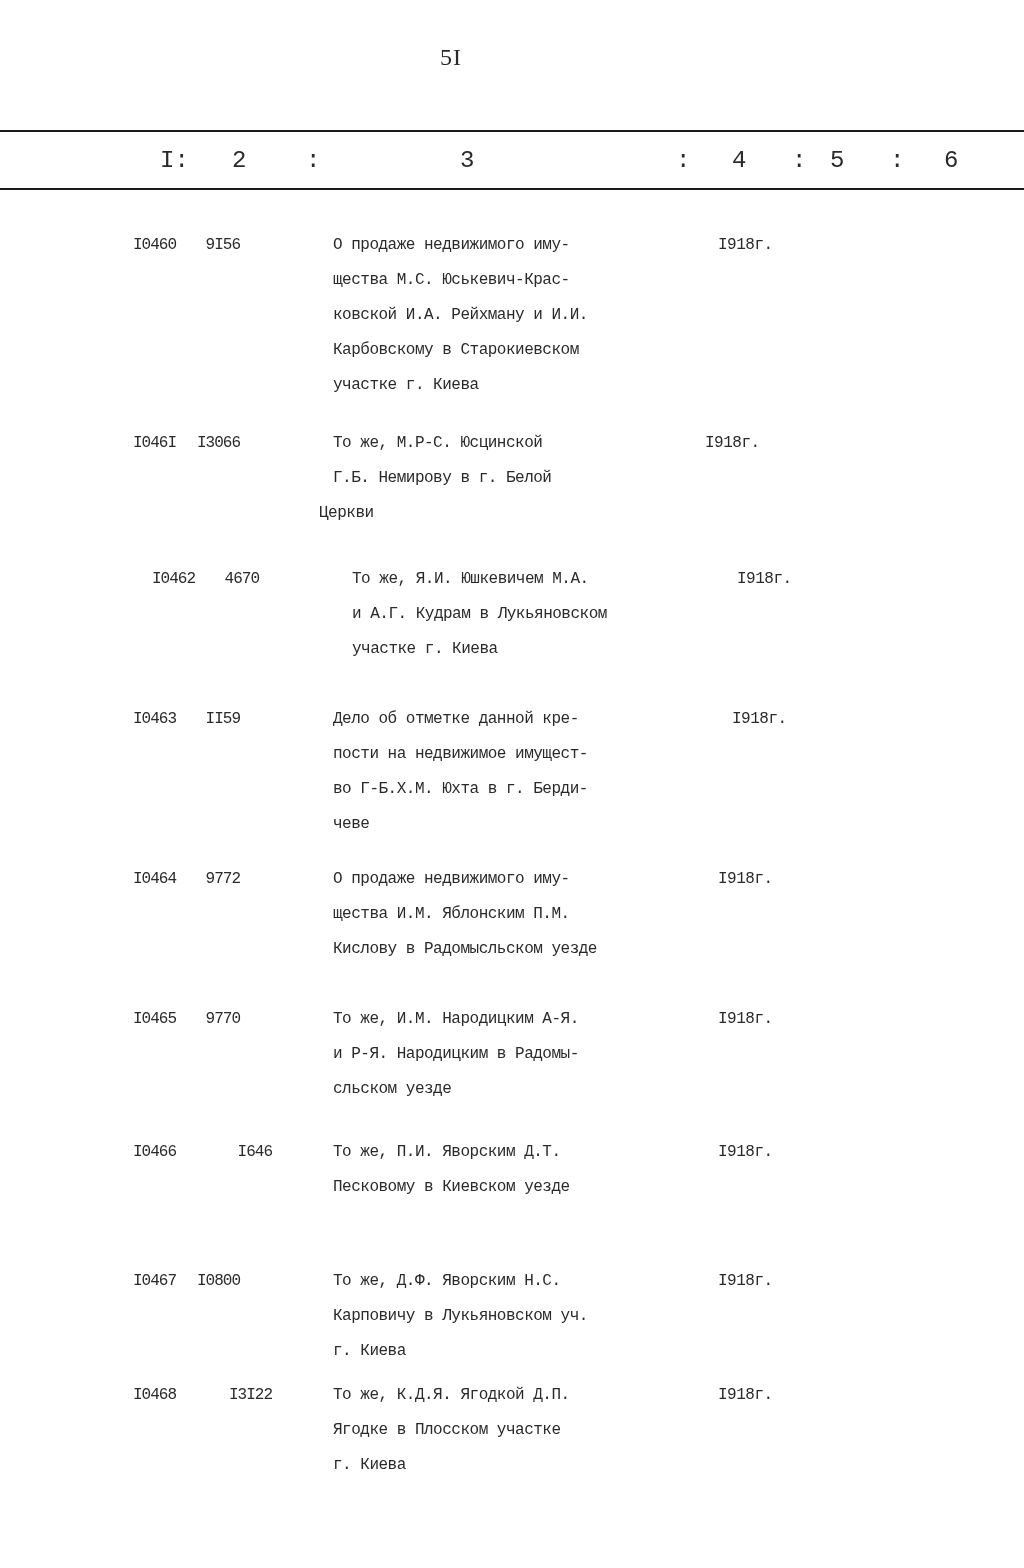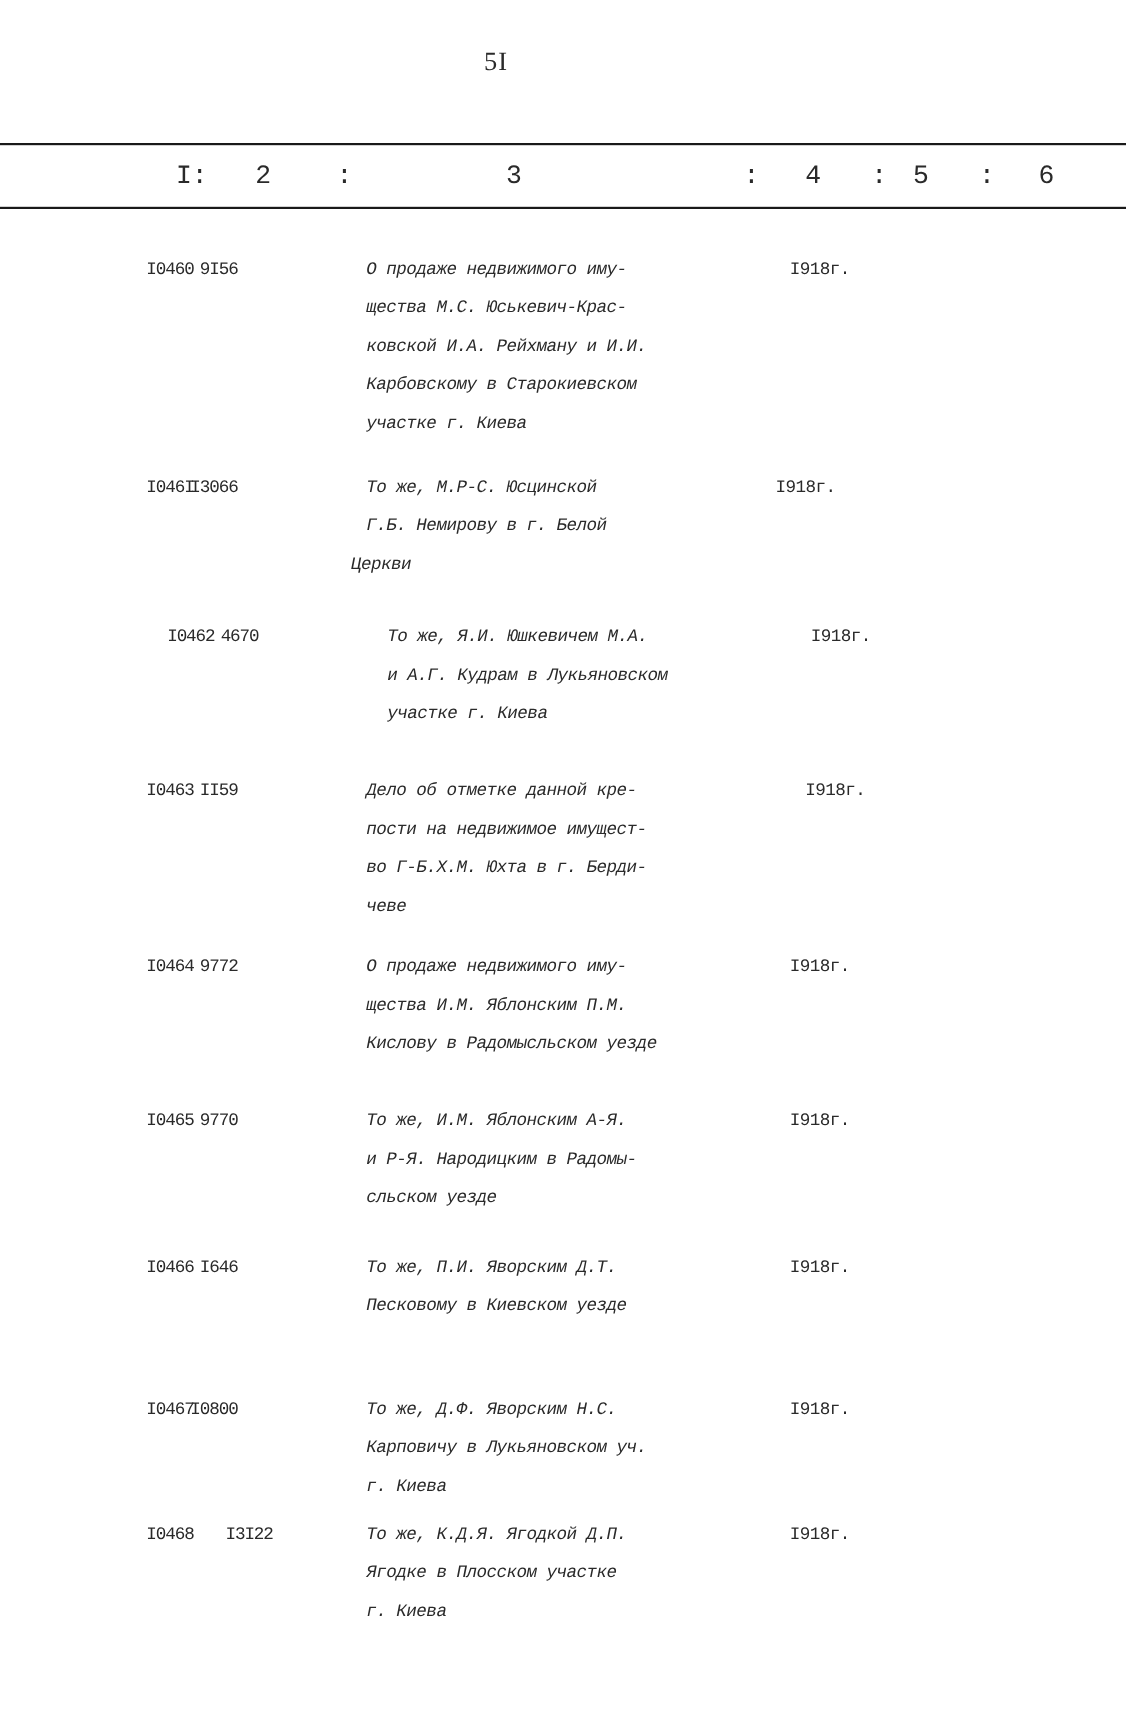--- a/index.html
+++ b/index.html
@@ -8,23 +8,23 @@
     font-family: "Liberation Mono", "DejaVu Sans Mono", monospace; color: #2a2a2a;
   }
   .page-number { position: absolute; top: 44px; left: 440px; font-size: 24px; letter-spacing: 1px; font-family: Liberation Serif, serif; }
   .rule { position: absolute; left: 0; width: 1024px; height: 2px; background: #1a1a1a; }
   .rule.top { top: 130px; }
   .rule.bottom { top: 188px; }
   .header { position: absolute; top: 147px; left: 0; width: 1024px; height: 32px; font-size: 24px; }
   .header span { position: absolute; top: 0; }
   .entry { position: absolute; left: 0; width: 936px; font-size: 16px; line-height: 35px; }
   .entry .num { position: absolute; left: 133px; top: 0; letter-spacing: -1px; }
-  .entry .code { position: absolute; right: 720px; top: 0; text-align: center; letter-spacing: -1px; }
+  .entry .code { position: absolute; right: 696px; top: 0; text-align: center; letter-spacing: -1px; }
   .entry .desc { position: absolute; left: 333px; top: 0; white-space: pre; letter-spacing: -0.5px; }
-  .entry .desc .line { display: block; height: 35px; font-style: italic; }
+  .entry .desc .line { display: block; height: 35px; }
   .entry .desc .line.outdent { margin-left: -14px; }
   .entry .year { position: absolute; top: 0; letter-spacing: -0.5px; }
 </style>
 </head>
 <body>
 
 <div class="page-number">5I</div>
 
 <div class="rule top"></div>
 <div class="header" id="header">
@@ -68,24 +68,24 @@
     </div>
     <div class="entry" style="top: 862px; height: 105px;">
       <span class="num">I0464</span>
       <span class="code">9772</span>
       <div class="desc"><span class="line">О продаже недвижимого иму-</span><span class="line">щества И.М. Яблонским П.М.</span><span class="line">Кислову в Радомысльском уезде</span></div>
       <span class="year" style="left: 718px;">I918г.</span>
     </div>
     <div class="entry" style="top: 1002px; height: 105px;">
       <span class="num">I0465</span>
       <span class="code">9770</span>
-      <div class="desc"><span class="line">То же, И.М. Яблонским А-Я.</span><span class="line">и Р-Я. Народицким в Радомы-</span><span class="line">сльском уезде</span></div>
+      <div class="desc"><span class="line">То же, И.М. Народицким А-Я.</span><span class="line">и Р-Я. Народицким в Радомы-</span><span class="line">сльском уезде</span></div>
       <span class="year" style="left: 718px;">I918г.</span>
     </div>
-    <div class="entry" style="top: 1135px; height: 70px;">
+    <div class="entry" style="top: 1135px; height: 70px; padding-left: 32px;">
       <span class="num">I0466</span>
       <span class="code">I646</span>
       <div class="desc"><span class="line">То же, П.И. Яворским Д.Т.</span><span class="line">Песковому в Киевском уезде</span></div>
       <span class="year" style="left: 718px;">I918г.</span>
     </div>
     <div class="entry" style="top: 1240px; height: 105px; margin-top: 24px;">
       <span class="num">I0467</span>
       <span class="code">I0800</span>
       <div class="desc"><span class="line">То же, Д.Ф. Яворским Н.С.</span><span class="line">Карповичу в Лукьяновском уч.</span><span class="line">г. Киева</span></div>
       <span class="year" style="left: 718px;">I918г.</span>

